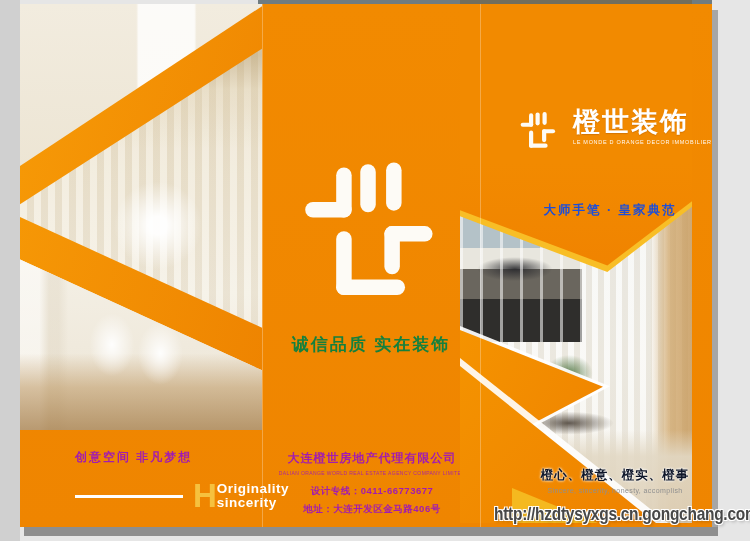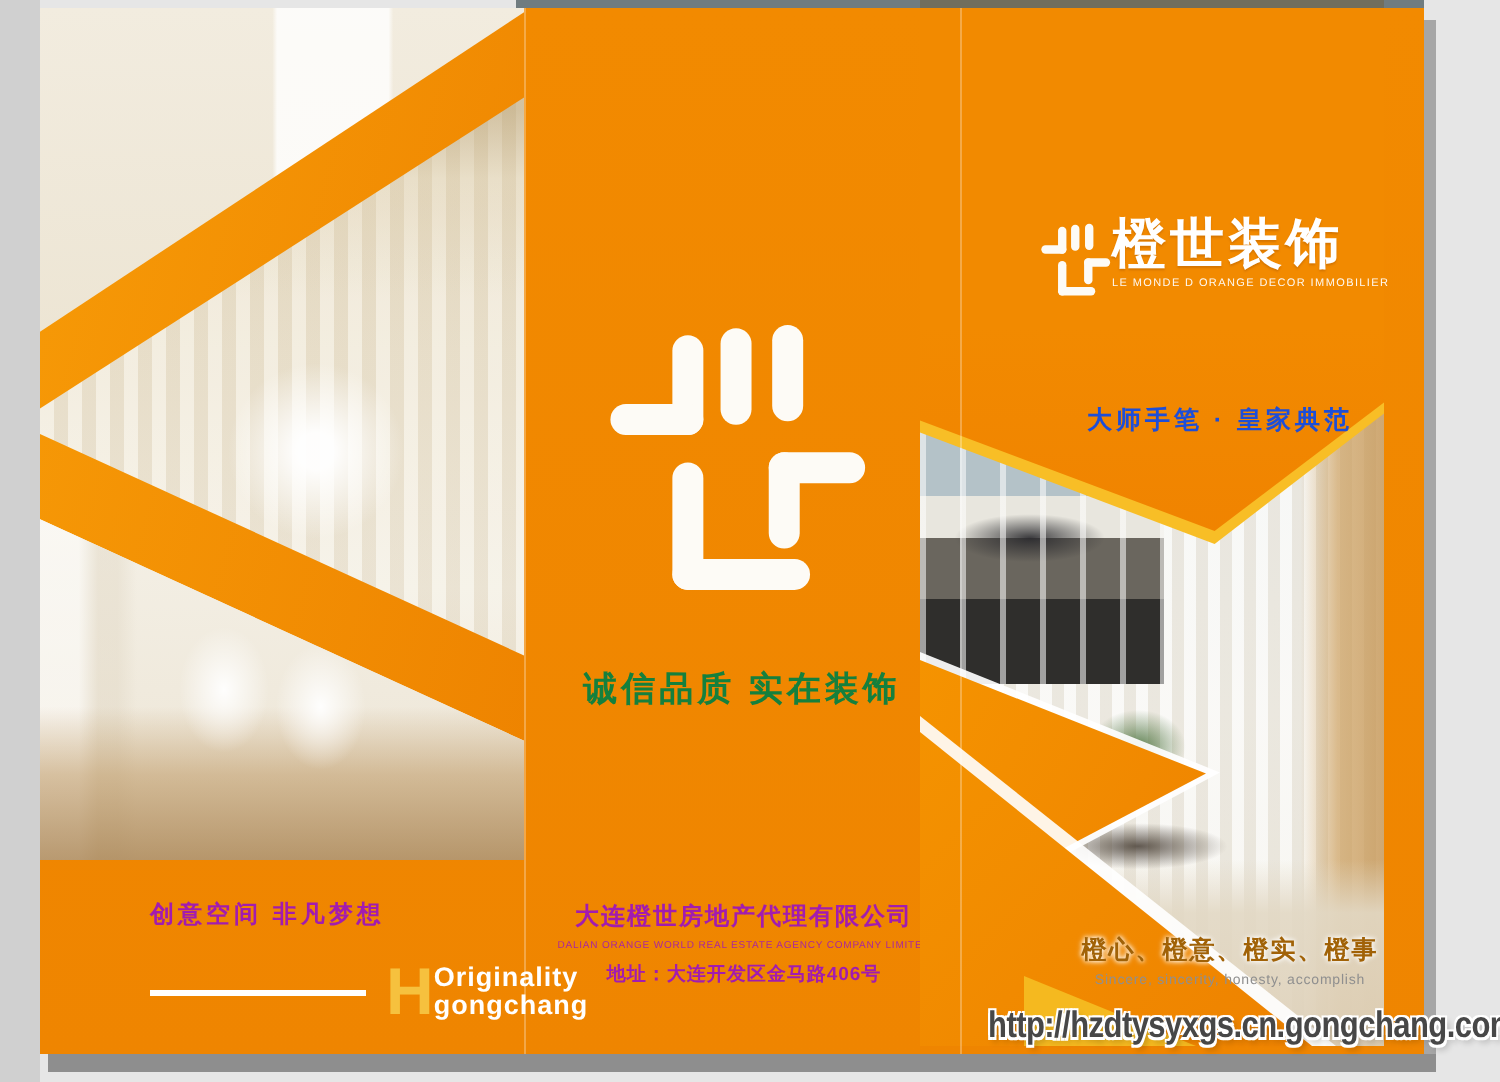--- a/index.html
+++ b/index.html
@@ -67,39 +67,39 @@
   .photo-balcony{left:460px;top:190px;width:122px;height:152px;
     background:
       repeating-linear-gradient(90deg, rgba(255,255,255,.55) 0 3px, rgba(255,255,255,0) 3px 20px),
       radial-gradient(ellipse 50px 16px at 45% 52%, rgba(40,40,44,.9), transparent 75%),
       linear-gradient(180deg,#b4c2c8 0 38%,#e8e6de 38% 52%,#6a665e 52% 72%,#2f2e2c 72% 100%);
   }
   .header-gold{left:460px;top:0;width:232px;height:272px;background:#F8BE26;
     clip-path:polygon(0 0,100% 0,100% 76%,63.5% 100%,0 79.5%);z-index:6;}
   .header-orange{left:460px;top:0;width:232px;height:272px;background:linear-gradient(180deg,#F28A00 60%,#F08300);
     clip-path:polygon(0 0,100% 0,100% 74%,63.5% 97.6%,0 77.3%);z-index:7;}
-  .brand{left:516px;top:108px;display:flex;gap:0;align-items:flex-start;z-index:9;}
+  .brand{left:516px;top:108px;display:flex;gap:17px;align-items:flex-start;z-index:9;}
   .brand-mark{width:40px;height:46px;}
   .brand-title{color:#fff;font-weight:bold;font-size:27px;letter-spacing:2px;line-height:1.05;white-space:nowrap;
     text-shadow:0 1px 1px rgba(160,80,0,.35);}
   .brand-subtitle{color:#fff;font-size:5.5px;letter-spacing:.7px;margin-top:3px;white-space:nowrap;opacity:.95;}
   .ribbon-text{left:515px;top:202px;width:190px;text-align:center;color:#1d4ed8;font-weight:bold;
     font-size:12.5px;letter-spacing:2px;z-index:9;white-space:nowrap;}
   .wedge-white{left:460px;top:326px;width:150px;height:140px;background:rgba(255,255,255,.92);
     clip-path:polygon(0 0,100% 43%,0 100%);z-index:8;}
   .wedge-orange{left:460px;top:330px;width:143px;height:132px;background:linear-gradient(120deg,#F59300,#EF8400);
     clip-path:polygon(0 0,100% 43%,0 100%);z-index:8;}
   .bottom-tri-white{left:460px;top:358px;width:208px;height:165px;background:rgba(255,255,255,.9);
     clip-path:polygon(0 0,100% 100%,0 100%);z-index:8;}
   .bottom-tri-orange{left:460px;top:366px;width:196px;height:157px;background:linear-gradient(135deg,#F49200,#EE8200);
     clip-path:polygon(0 0,100% 100%,0 100%);z-index:8;}
   .gold-tri{left:512px;top:488px;width:86px;height:35px;background:#F5B91F;
     clip-path:polygon(0 0,100% 100%,0 100%);z-index:9;}
   .values{left:520px;top:467px;width:190px;text-align:center;z-index:10;}
-  .values-cn{color:#a16207;font-weight:bold;font-size:12.5px;letter-spacing:1px;white-space:nowrap;
+  .values-cn{color:#0f172a;font-weight:bold;font-size:12.5px;letter-spacing:1px;white-space:nowrap;
     text-shadow:0 0 2px #fff,0 0 3px #fff;}
   .values-en{color:#8f8f8f;font-size:7px;letter-spacing:.4px;margin-top:3px;white-space:nowrap;}
 
   
   .bl-slogan{left:75px;top:449px;color:#a21caf;font-weight:bold;font-size:12px;letter-spacing:2px;
     white-space:nowrap;z-index:5;}
   .hc-row{left:75px;top:482px;display:flex;align-items:center;z-index:5;}
   .hc-line{width:108px;height:3px;background:#fff;margin-right:10px;}
   .hc-h{color:#F6C13E;font-weight:bold;font-size:33px;line-height:.85;letter-spacing:-1px;}
   .hc-words{display:flex;flex-direction:column;margin-left:1px;}
@@ -186,27 +186,28 @@
     <div class="values-cn">橙心、橙意、橙实、橙事</div>
     <div class="values-en">Sincere, sincerity, honesty, accomplish</div>
   </div>
 
   <div class="abs bl-slogan">创意空间  非凡梦想</div>
   <div class="abs hc-row">
     <div class="hc-line"></div>
     <div class="hc-h">H</div>
     <div class="hc-words">
       <div class="hc-word">Originality</div>
-      <div class="hc-word">gongchang</div>
+      <div class="hc-word">sincerity</div>
     </div>
   </div>
 
   <div class="abs company">
     <div class="co-name-cn">大连橙世房地产代理有限公司</div>
     <div class="co-name-en">DALIAN ORANGE WORLD REAL ESTATE AGENCY COMPANY LIMITED</div>
+    <div class="co-phone">设计专线：0411-66773677</div>
     <div class="co-addr">地址：大连开发区金马路406号</div>
   </div>
 
   <div class="abs fold" style="left:262px;"></div>
   <div class="abs fold" style="left:480px;"></div>
 
   <div class="abs shadow-bottom"></div>
   <div class="abs shadow-right"></div>
 
   <div class="abs watermark">http://hzdtysyxgs.cn.gongchang.com</div>

